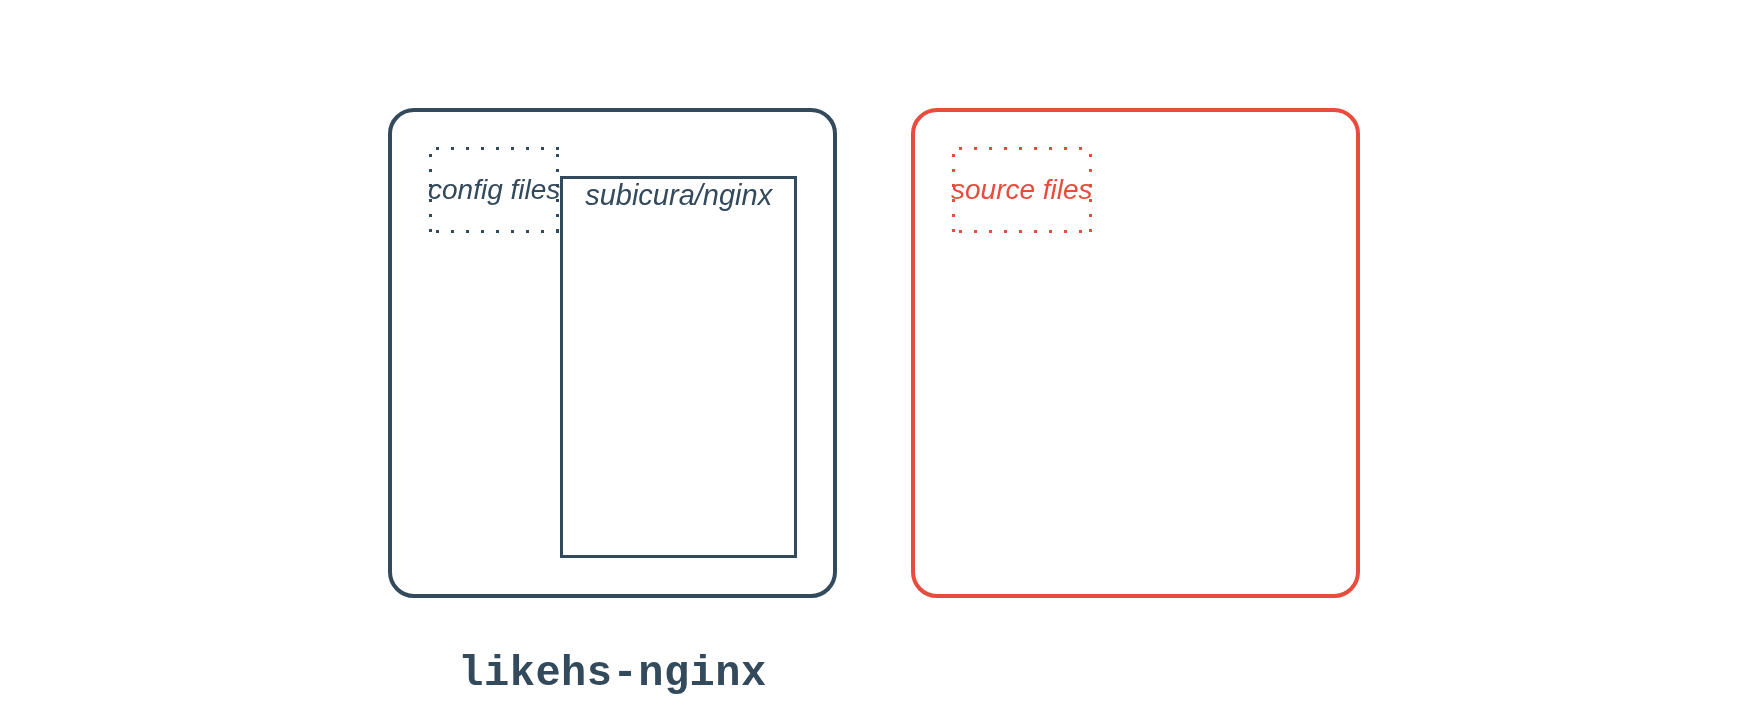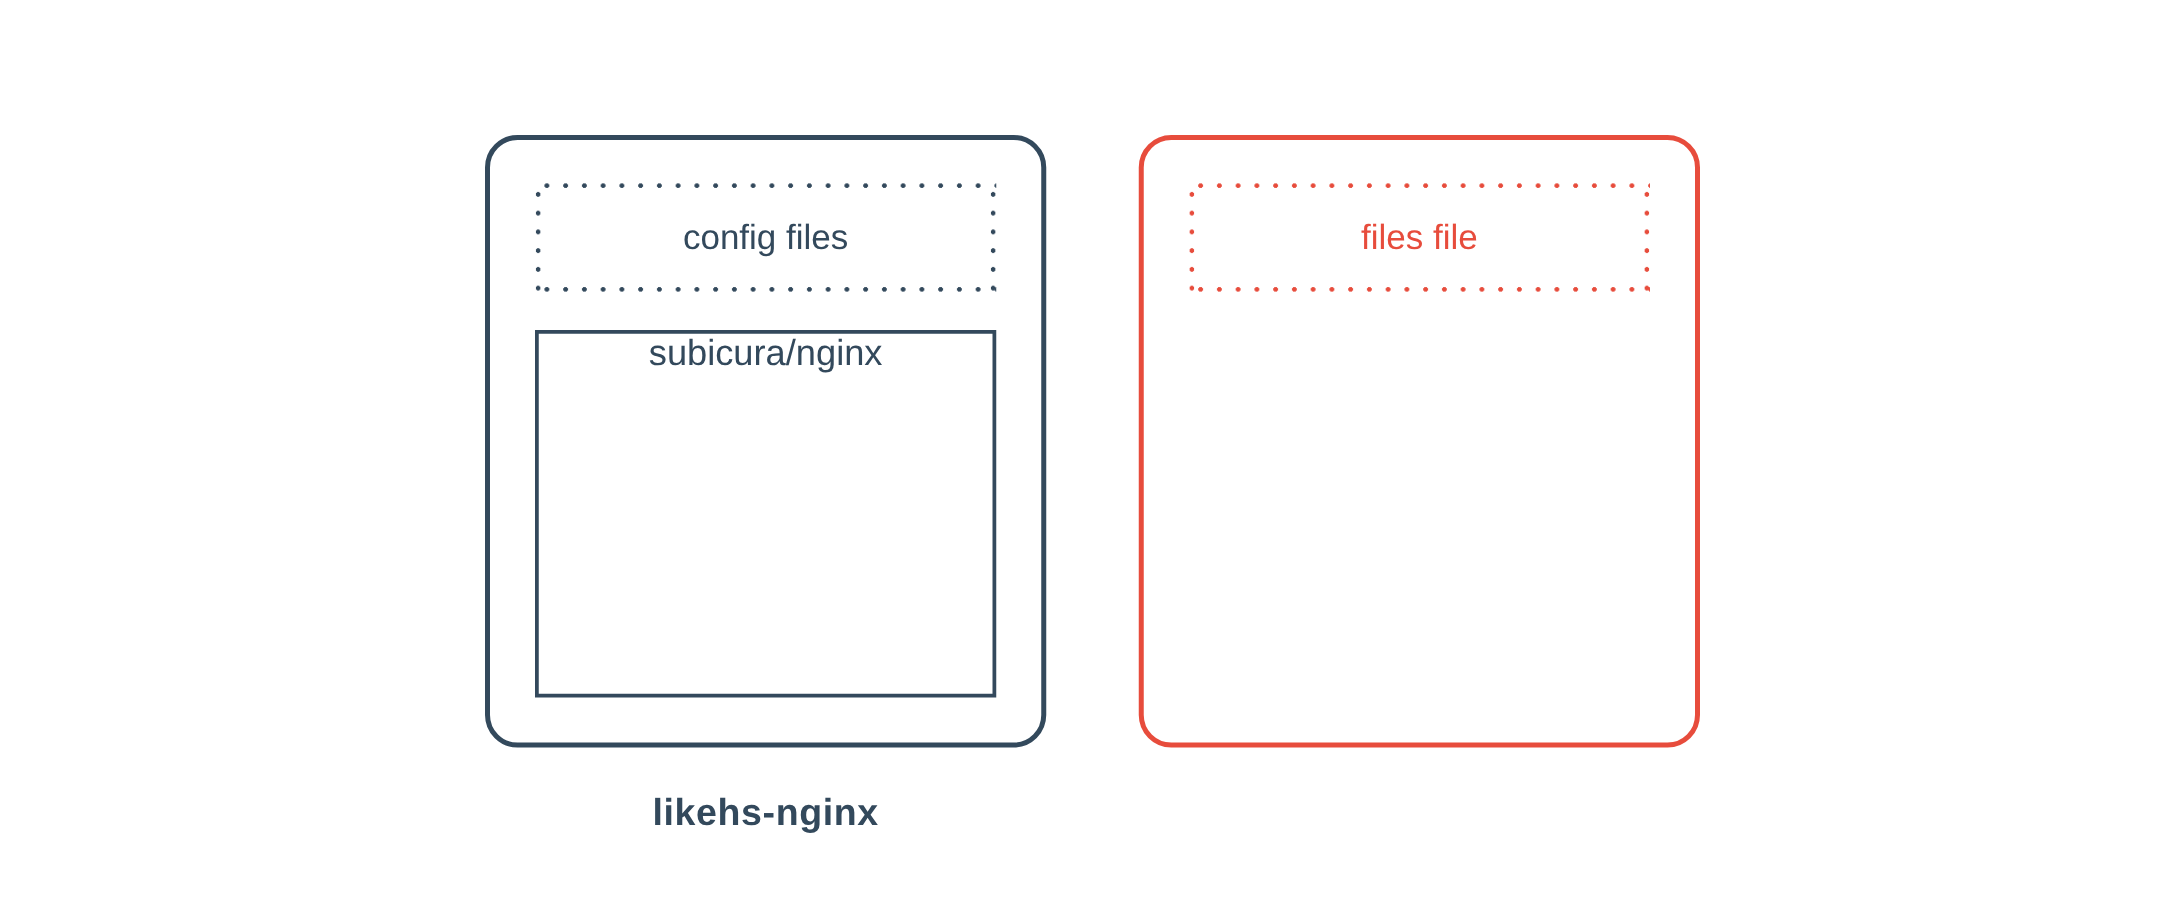--- a/index.html
+++ b/index.html
@@ -23,22 +23,23 @@
   .group.navy { left: 388px; color: #33495c; --c: #33495c; }
   .group.red  { left: 911px; color: #e74c3c; --c: #e74c3c; }
 
   .container-box {
     box-sizing: border-box;
     height: 490px;
     border: 4px solid currentColor;
     border-radius: 26px;
     padding: 34px 36px 36px 36px;
     display: flex;
-    flex-direction: column;
+    flex-direction: row;
     background: #ffffff;
+    font-style: italic;
   }
 
   
   .volume-box {
     flex: none;
     height: 88px;
     display: flex;
     align-items: center;
     justify-content: center;
     font-size: 28px;
@@ -55,25 +56,26 @@
   .image-box {
     flex: 1;
     margin-top: 30px;
     border: 3px solid currentColor;
     display: flex;
     justify-content: center;
     font-size: 29px;
   }
 
   .caption {
-    margin-top: 36px;
+    margin-top: 52px;
     text-align: center;
-    font-size: 30px;
+    font-size: 42px;
     font-weight: 700;
     letter-spacing: 0.5px;
+    font-family: Liberation Mono, monospace;
   }
 </style>
 </head>
 <body>
 
 <div class="canvas">
 
   <div class="group navy">
     <div class="container-box">
       <div class="volume-box">
@@ -82,18 +84,18 @@
       <div class="image-box">
         <span>subicura/nginx</span>
       </div>
     </div>
     <div class="caption">likehs-nginx</div>
   </div>
 
   <div class="group red">
     <div class="container-box">
       <div class="volume-box">
-        <span>files file</span>
+        <span>source files</span>
       </div>
     </div>
   </div>
 
 </div>
 
 </body></html>

